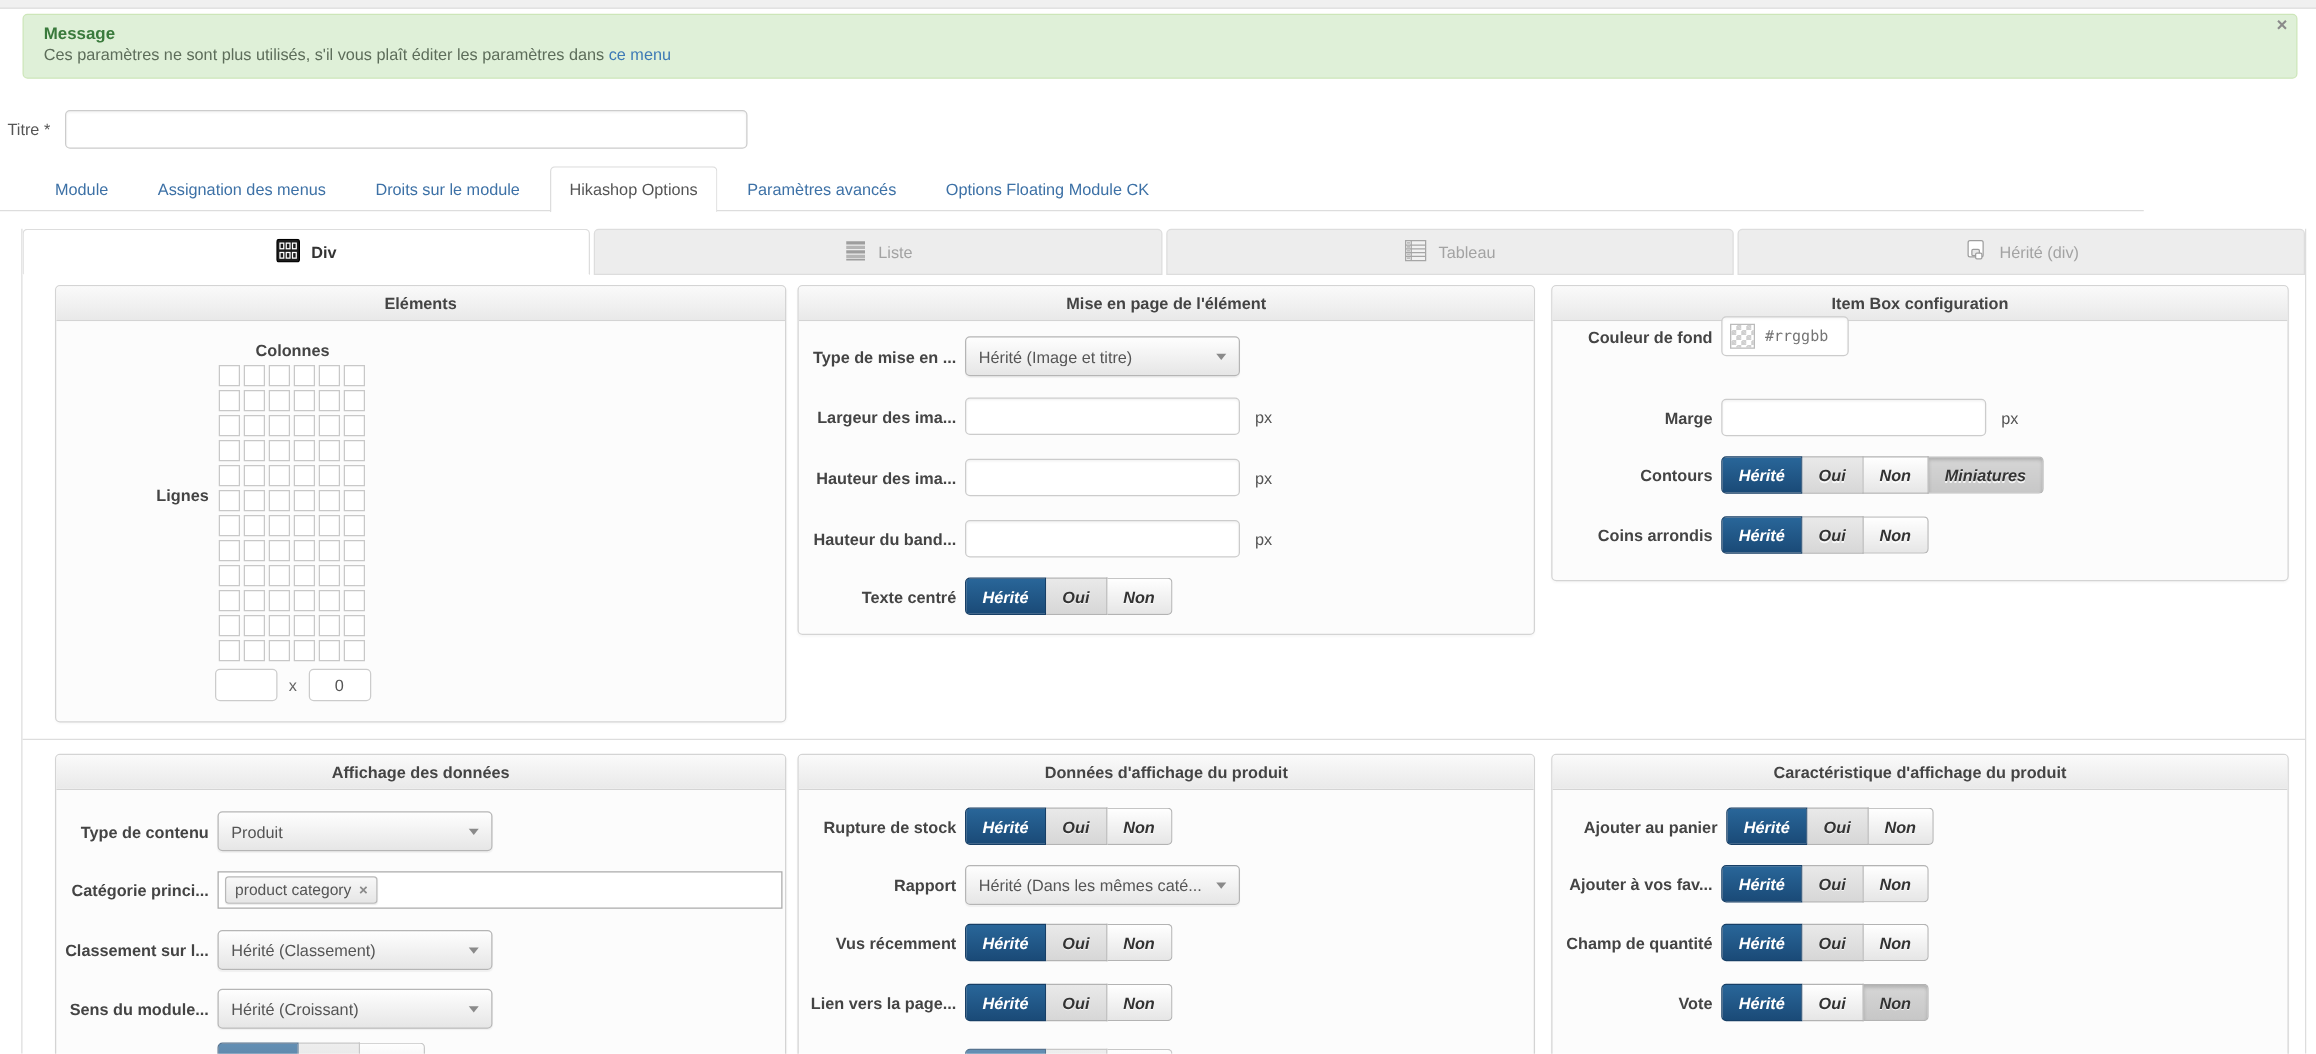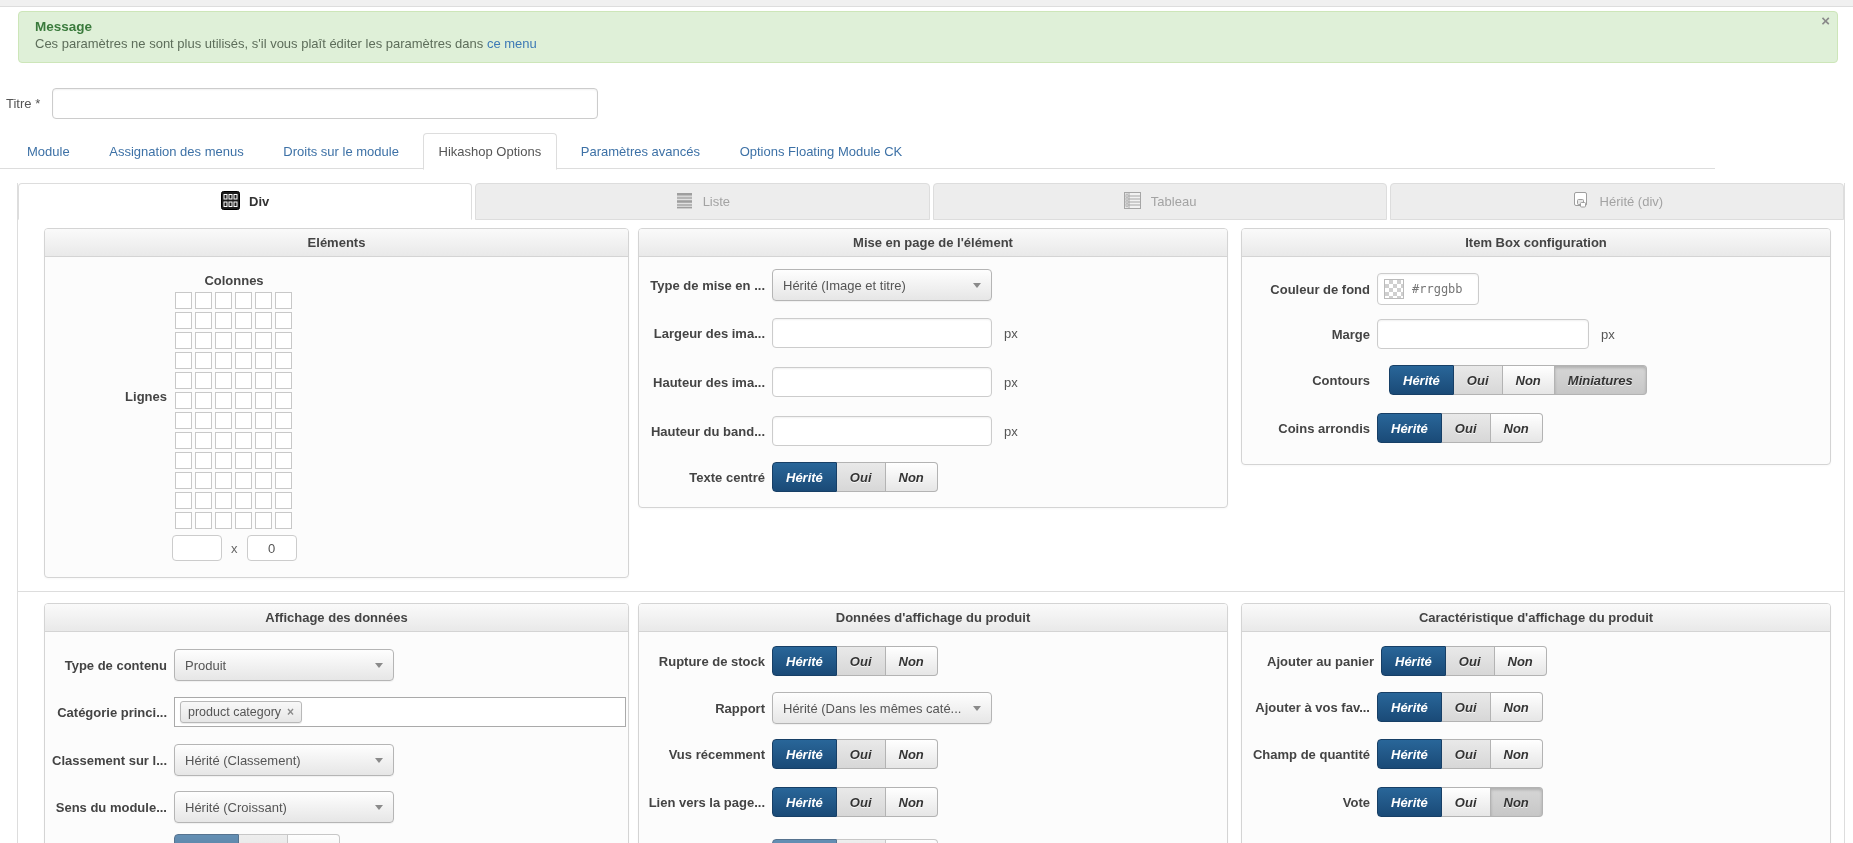--- a/index.html
+++ b/index.html
@@ -12,21 +12,21 @@
   
   #alert{position:absolute;left:18px;top:11px;width:1818px;height:50px;background:#dff0d8;border:1px solid #cde6b9;border-radius:4px;}
   #alert .alert-title{margin:7px 0 0 16px;font-size:13.5px;font-weight:bold;color:#3a7a3c;}
   #alert .alert-body{margin:2px 0 0 16px;font-size:13px;color:#5d6d5a;}
   #alert .alert-link{color:#3d7ab5;text-decoration:none;cursor:pointer;}
   #alert .alert-close{position:absolute;top:1px;right:7px;font-size:15px;font-weight:bold;color:#8a8a8a;cursor:pointer;line-height:15px;}
   
   #titre-label{position:absolute;left:6px;top:96px;color:#555;}
   #titre-input{position:absolute;left:52px;top:88px;width:528px;height:29px;border:1px solid #ccc;border-radius:4px;padding:0 8px;font-size:13px;color:#555;box-shadow:inset 0 1px 2px rgba(0,0,0,.06);font-family:"Liberation Sans",sans-serif;}
   
-  #nav-tabs{position:absolute;left:0;top:132px;width:1715px;height:37px;border-bottom:1px solid #ddd;padding-left:11px;box-sizing:border-box;}
+  #nav-tabs{position:absolute;left:0;top:132px;width:1715px;height:37px;border-bottom:1px solid #ddd;padding-left:28px;box-sizing:border-box;}
   .ntab{display:inline-block;padding:9px 15px;margin-right:4px;color:#3d71a6;cursor:pointer;position:relative;top:1px;border:1px solid transparent;border-radius:4px 4px 0 0;line-height:17px;}
   .ntab.active{background:#fff;border-color:#ddd #ddd #fff #ddd;color:#555;}
   
   #pane{position:absolute;left:17px;top:183px;width:1828px;height:660px;border-left:1px solid #ddd;border-right:1px solid #ddd;box-sizing:border-box;}
   .type-tabs{display:flex;gap:3px;height:37px;}
   .ttab{flex:1;display:flex;align-items:center;justify-content:center;gap:9px;border:1px solid #ddd;border-radius:4px 4px 0 0;background:#ededed;color:#a3a3a3;font-size:13px;cursor:pointer;box-sizing:border-box;}
   .ttab.active{background:#fff;border-bottom-color:#fff;color:#333;font-weight:bold;}
   .divider{position:absolute;left:0;top:408px;width:100%;border-top:1px solid #ddd;}
   
   .panel{position:absolute;border:1px solid #d4d4d4;border-radius:4px;background:#fcfcfc;box-shadow:0 1px 2px rgba(0,0,0,.03);box-sizing:border-box;}
@@ -267,33 +267,33 @@
       <div class="btngrp">
         <div class="btn active">Hérité</div>
         <div class="btn shade">Oui</div>
         <div class="btn">Non</div>
       </div>
     </div>
   </div>
 
   <div class="panel" id="p-itembox" style="left:1223px;top:45px;width:590px;height:237px;">
     <div class="phead">Item Box configuration</div>
-    <div class="frow" style="left:0;top:44px;">
+    <div class="frow" style="left:0;top:24px;">
       <div class="flabel" style="width:128px;">Couleur de fond</div>
       <div class="color-wrap">
         <span class="checker"></span>
         <input class="color-ph" type="text" placeholder="#rrggbb" style="">
       </div>
     </div>
     <div class="frow" style="left:0;top:90px;">
       <div class="flabel" style="width:128px;">Marge</div>
       <input class="tin" style="width: 212px;" type="text">
       <span class="pxu">px</span>
     </div>
-    <div class="frow" style="left:0;top:136px;gap:12px;">
+    <div class="frow" style="left:0;top:136px;">
       <div class="flabel" style="width:128px;">Contours</div>
       <div class="btngrp">
         <div class="btn active">Hérité</div>
         <div class="btn shade">Oui</div>
         <div class="btn">Non</div>
         <div class="btn gray-active">Miniatures</div>
       </div>
     </div>
     <div class="frow" style="left:0;top:184px;">
       <div class="flabel" style="width:128px;">Coins arrondis</div>

